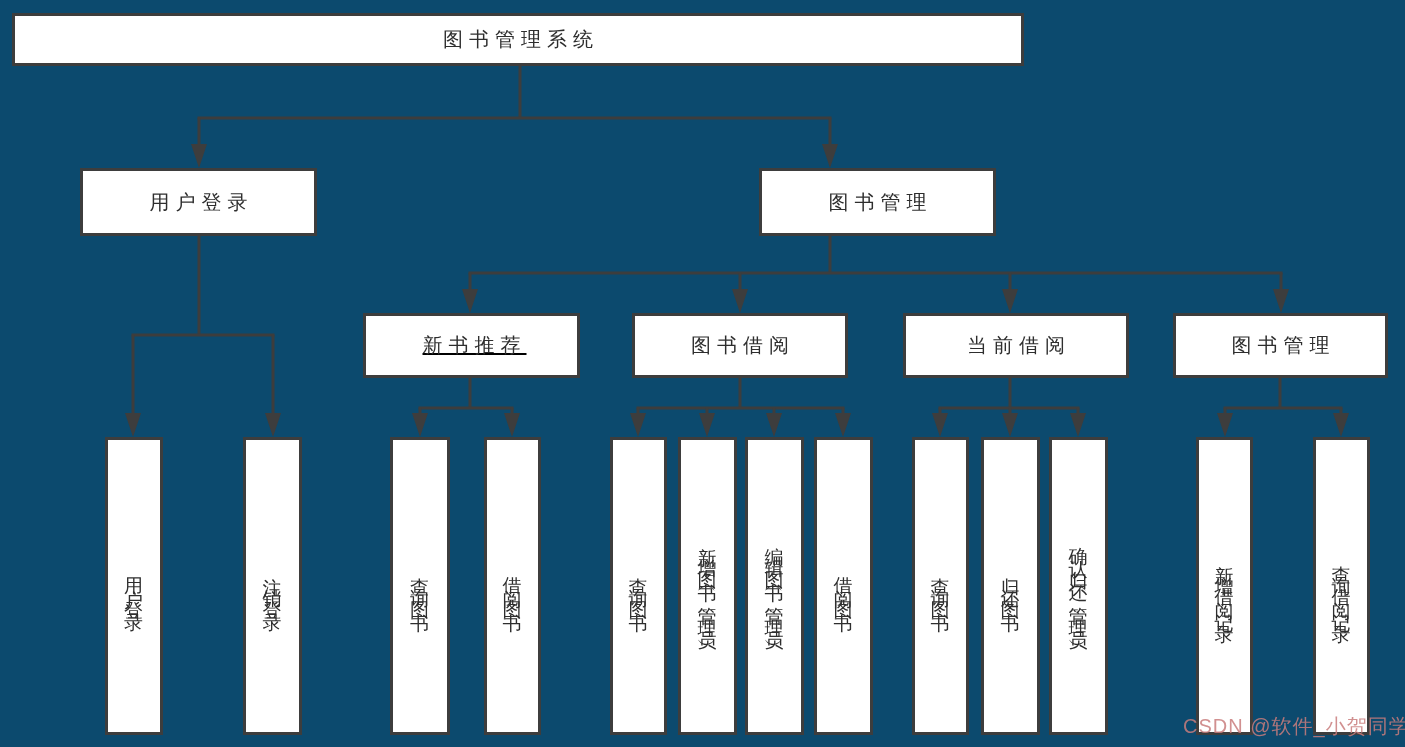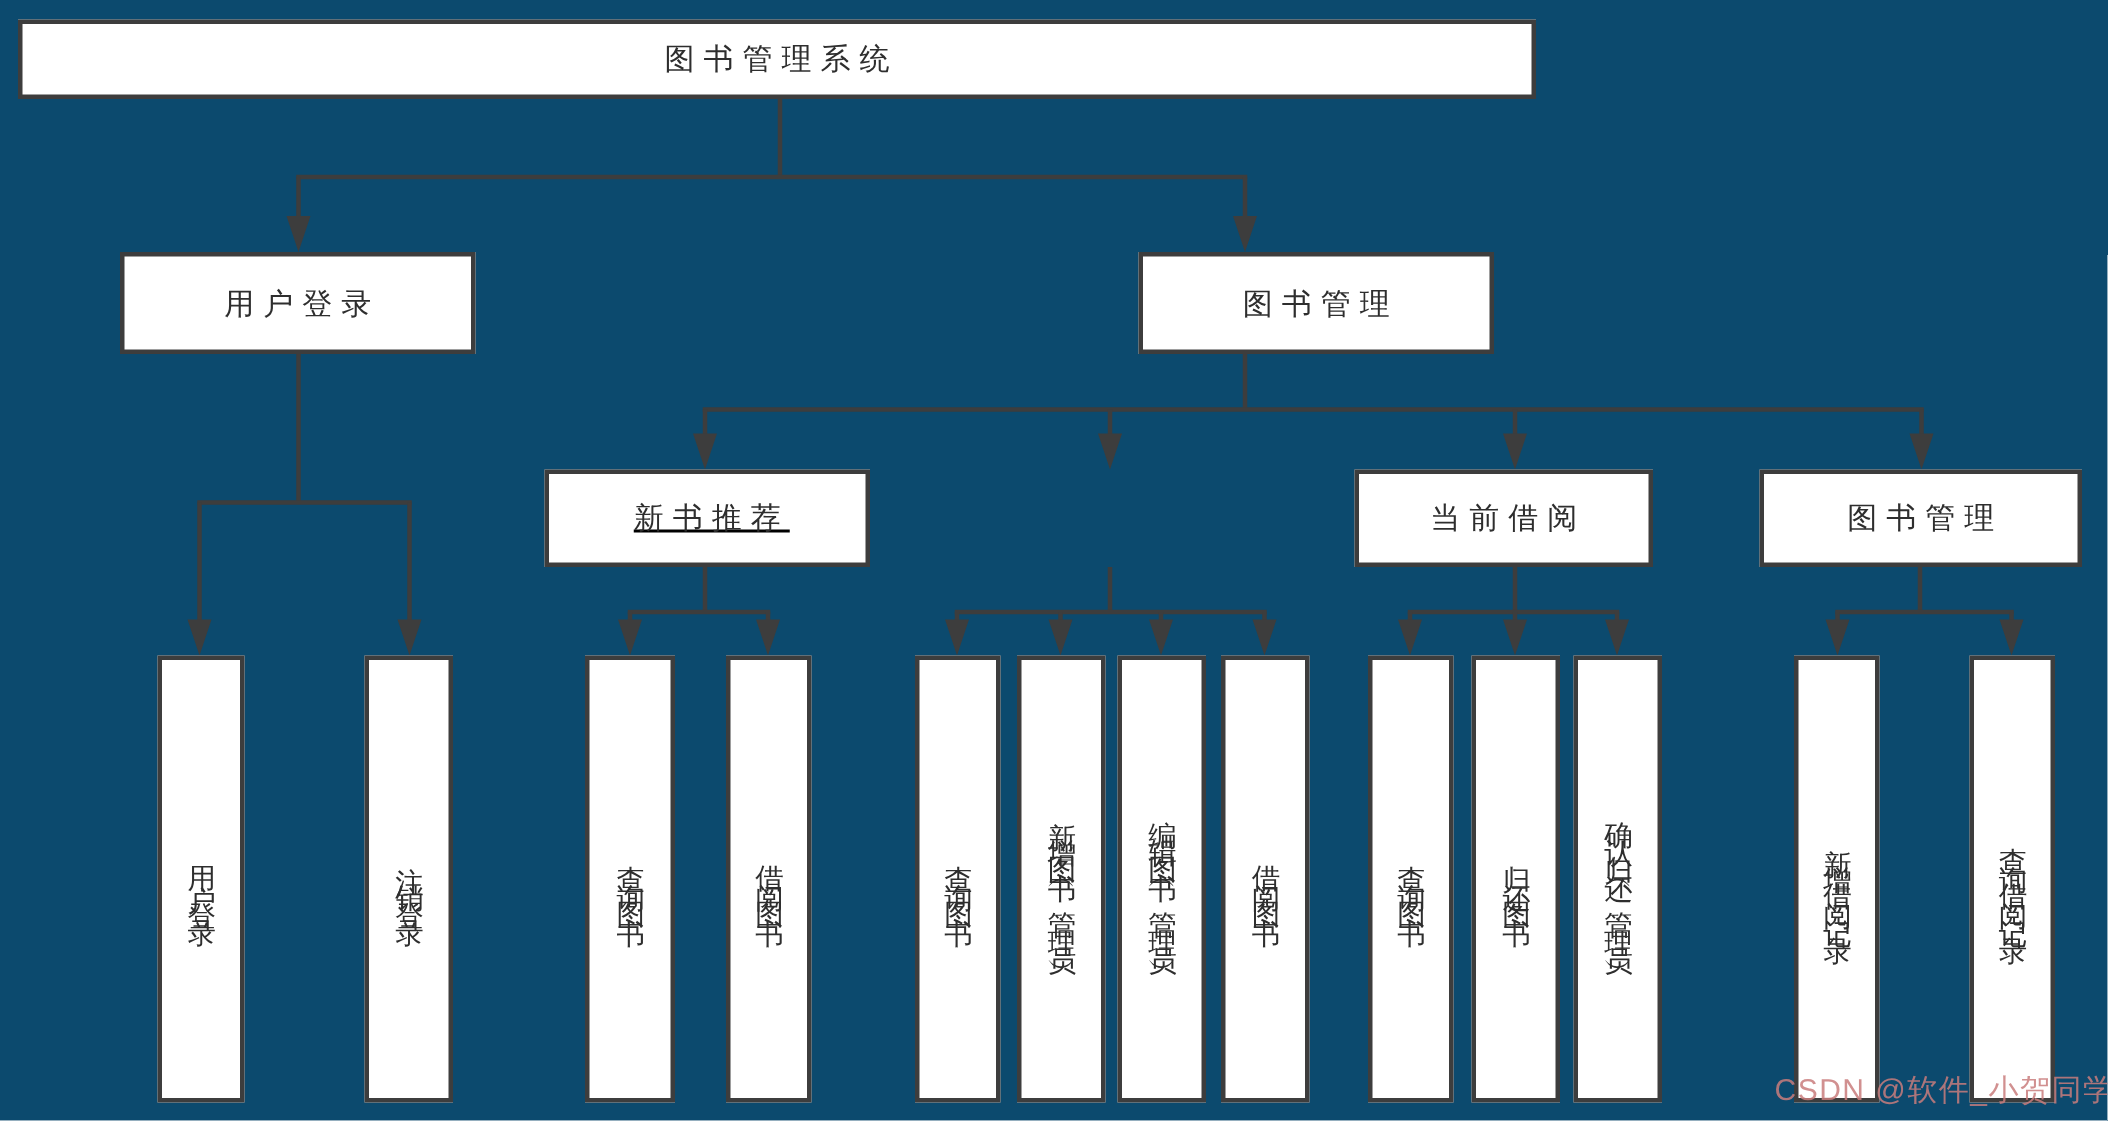--- a/index.html
+++ b/index.html
@@ -130,21 +130,24 @@
   <div class="box" style="left:80px; top:168px; width:237px; height:68px;">
     <span class="hlabel">用户登录</span>
   </div>
   <div class="box" style="left:713px; top:168px; width:237px; height:68px;margin-left:46px;">
     <span class="hlabel">图书管理</span>
   </div>
 
   <div class="box" style="left:363px; top:313px; width:217px; height:65px;text-decoration:underline;">
     <span class="hlabel">新书推荐</span>
   </div>
-  <div class="box" style="left:903px; top:313px; width:199px; height:65px;">
+  <div class="box" style="left:632px; top:313px; width:216px; height:65px;">
+    <span class="hlabel">图书借阅</span>
+  </div>
+  <div class="box" style="left:903px; top:313px; width:226px; height:65px;">
     <span class="hlabel">当前借阅</span>
   </div>
   <div class="box" style="left:1173px; top:313px; width:215px; height:65px;">
     <span class="hlabel">图书管理</span>
   </div>
 
   <div class="box" style="left:105px; top:437px; width:58px; height:298px;">
     <span class="vlabel">用户登录</span>
   </div>
   <div class="box" style="left:243px; top:437px; width:59px; height:298px;">

